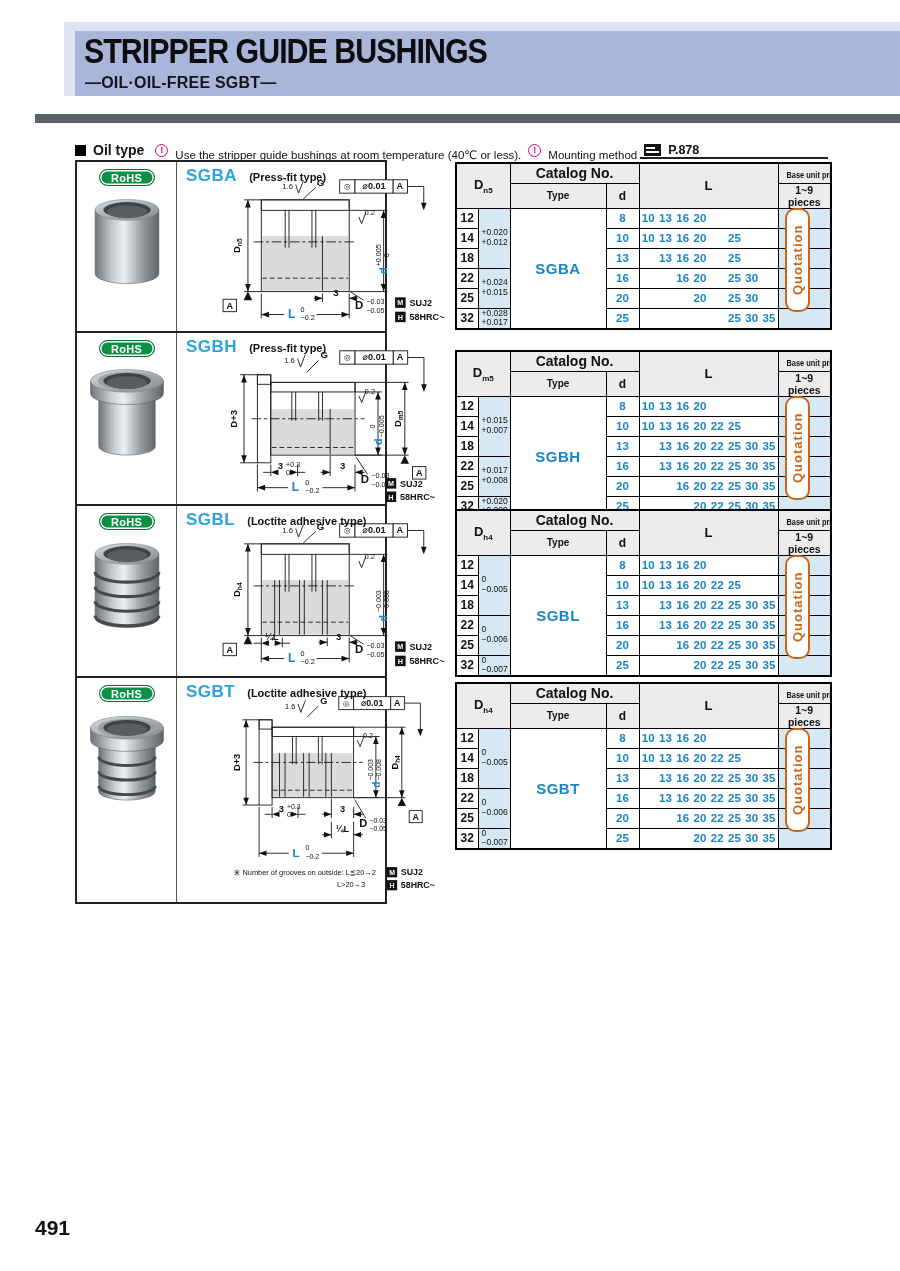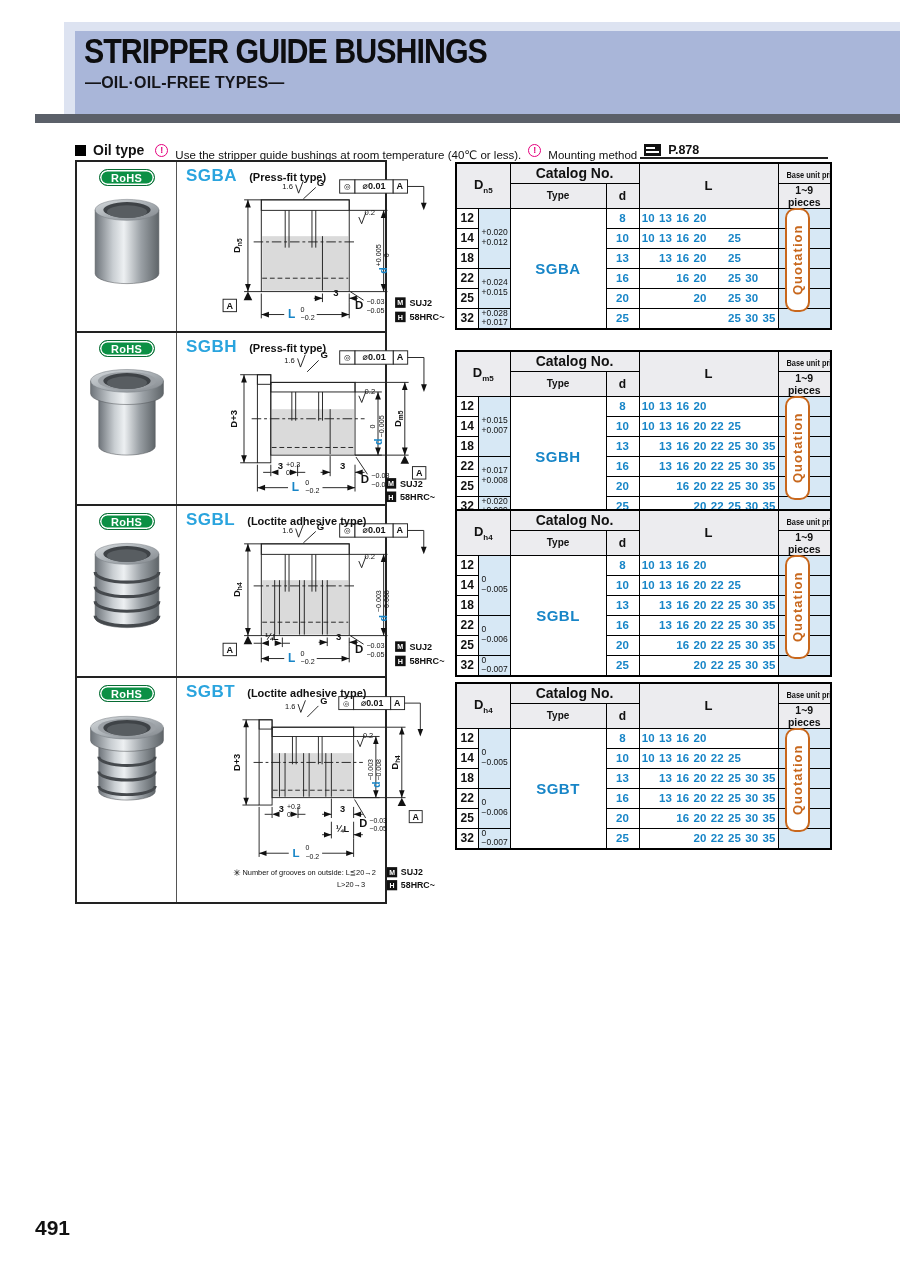--- a/index.html
+++ b/index.html
@@ -1,21 +1,21 @@
 <!DOCTYPE html>
 <html><head>
 <meta charset="utf-8">
 <style>
   * { margin:0; padding:0; box-sizing:border-box; }
   html,body { background:#fff; }
   body { font-family:"Liberation Sans","DejaVu Sans",sans-serif; color:#111; }
   .page { position:relative; width:900px; height:1271px; background:#fff; overflow:hidden; }
 
   
-  .banner-outer { position:absolute; left:64px; top:22px; right:0; height:92px; background:#dde3f1; }
+  .banner-outer { position:absolute; left:64px; top:22px; right:0; height:74px; background:#dde3f1; }
   .banner-inner { position:absolute; left:11px; top:9px; right:0; bottom:0; background:#a9b6d9; }
   .banner-title { position:absolute; left:20px; top:10px; font-size:31px; font-weight:bold; letter-spacing:-1px; transform:scale(0.98,1.12); transform-origin:left top; color:#0d0d0f; white-space:nowrap; }
   .banner-sub { position:absolute; left:21px; top:52px; font-size:16px; font-weight:bold; color:#15151a; letter-spacing:0.2px; }
   .darkbar { position:absolute; left:35px; top:114px; right:0; height:9px; background:#5b6069; }
 
   
   .oilbar { position:absolute; left:75px; top:141px; width:790px; height:18px; display:flex; align-items:center; gap:7px; white-space:nowrap; }
   .sq { width:11px; height:11px; background:#000; display:inline-block; }
   .oillabel { font-size:14px; font-weight:bold; margin-right:4px; }
   .caution { width:13px; height:13px; border:1.5px solid #e5007e; border-radius:50%; color:#e5007e; font-size:9px; font-weight:bold; display:inline-flex; align-items:center; justify-content:center; flex:none; }
@@ -106,21 +106,21 @@
         <stop offset="0" stop-color="#d6dadd"></stop>
           <stop offset="0.5" stop-color="#aab0b5"></stop>
           <stop offset="1" stop-color="#82878c"></stop>
       </linearGradient>
     </defs>
   </svg>
 
   <div class="banner-outer">
     <div class="banner-inner"></div>
     <div class="banner-title">STRIPPER GUIDE BUSHINGS</div>
-    <div class="banner-sub">—OIL·OIL-FREE TYPES—</div>
+    <div class="banner-sub">—OIL·OIL-FREE SGBT—</div>
   </div>
   <div class="darkbar"></div>
 
   <div class="oilbar">
     <span class="sq"></span>
     <span class="oillabel">Oil type</span>
     <span class="caution"></span>
     <span class="note">Use the stripper guide bushings at room temperature (40℃ or less).</span>
     <span class="caution"></span>
     <span class="note">Mounting method</span>

